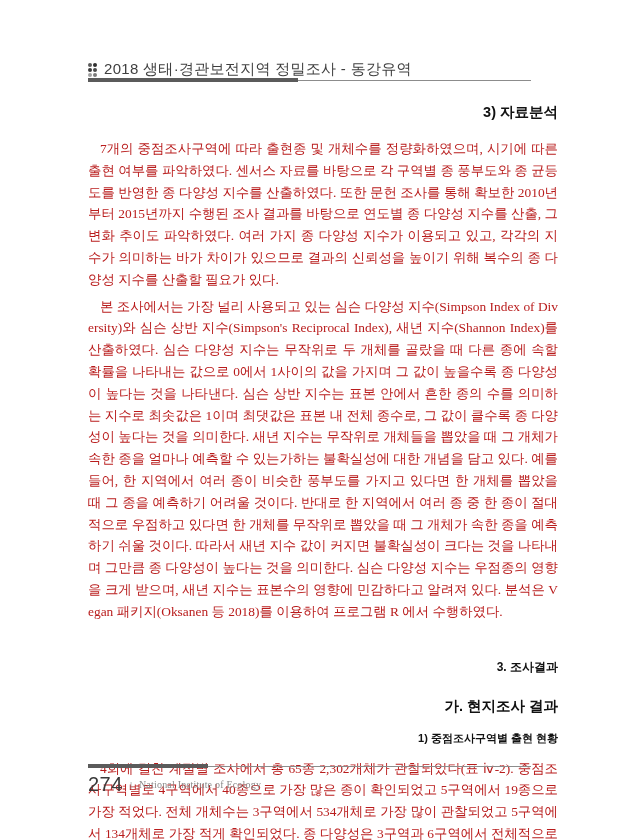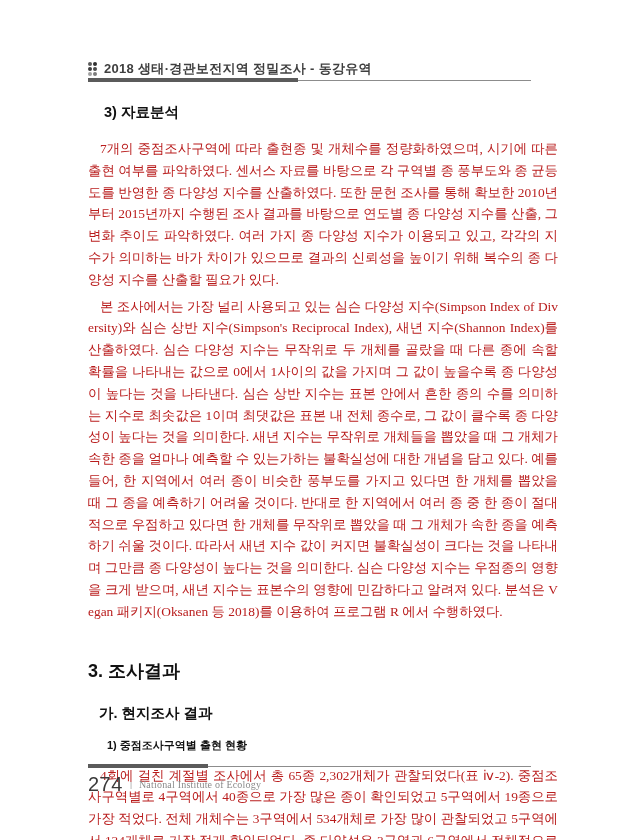--- a/index.html
+++ b/index.html
@@ -32,22 +32,22 @@
     grid-auto-rows: 4px;
     gap: 1px;
   }
   .dots-logo span {
     width: 4px;
     height: 4px;
     border-radius: 50%;
   }
   .header-title {
     font-family: "Liberation Sans", sans-serif;
-    font-size: 13px;
-    font-weight: bold;
+    font-size: 15px;
+    font-weight: normal;
     letter-spacing: 0.3px;
     color: #3f3f3f;
     white-space: nowrap;
   }
   .rule-thin {
     position: absolute;
     left: 88px;
     width: 443px;
     height: 1px;
     background: #8c8c8c;
@@ -68,33 +68,34 @@
     position: absolute;
     left: 88px;
     top: 103px;
     width: 470px;
   }
   .h-sub {
     font-family: "Liberation Sans", sans-serif;
     font-weight: bold;
     color: #111111;
     margin: 0;
+    text-align: right;
   }
   .h1 { font-size: 14.5px; margin: 0 0 16px 16px; }
   .para {
     font-size: 13.4px;
     line-height: 21.8px;
     text-align: justify;
     text-indent: 12px;
     margin: 0 0 5px 0;
     word-break: break-all;
     color: #b91c1c;
   }
   .h2 {
-    font-size: 18px;
+    font-size: 12px;
     margin: 36px 0 0 0;
   }
   .h3 {
     font-size: 14.5px;
     margin: 21px 0 0 11px;
   }
   .h4 {
     font-size: 11px;
     margin: 15px 0 12px 19px;
   }

